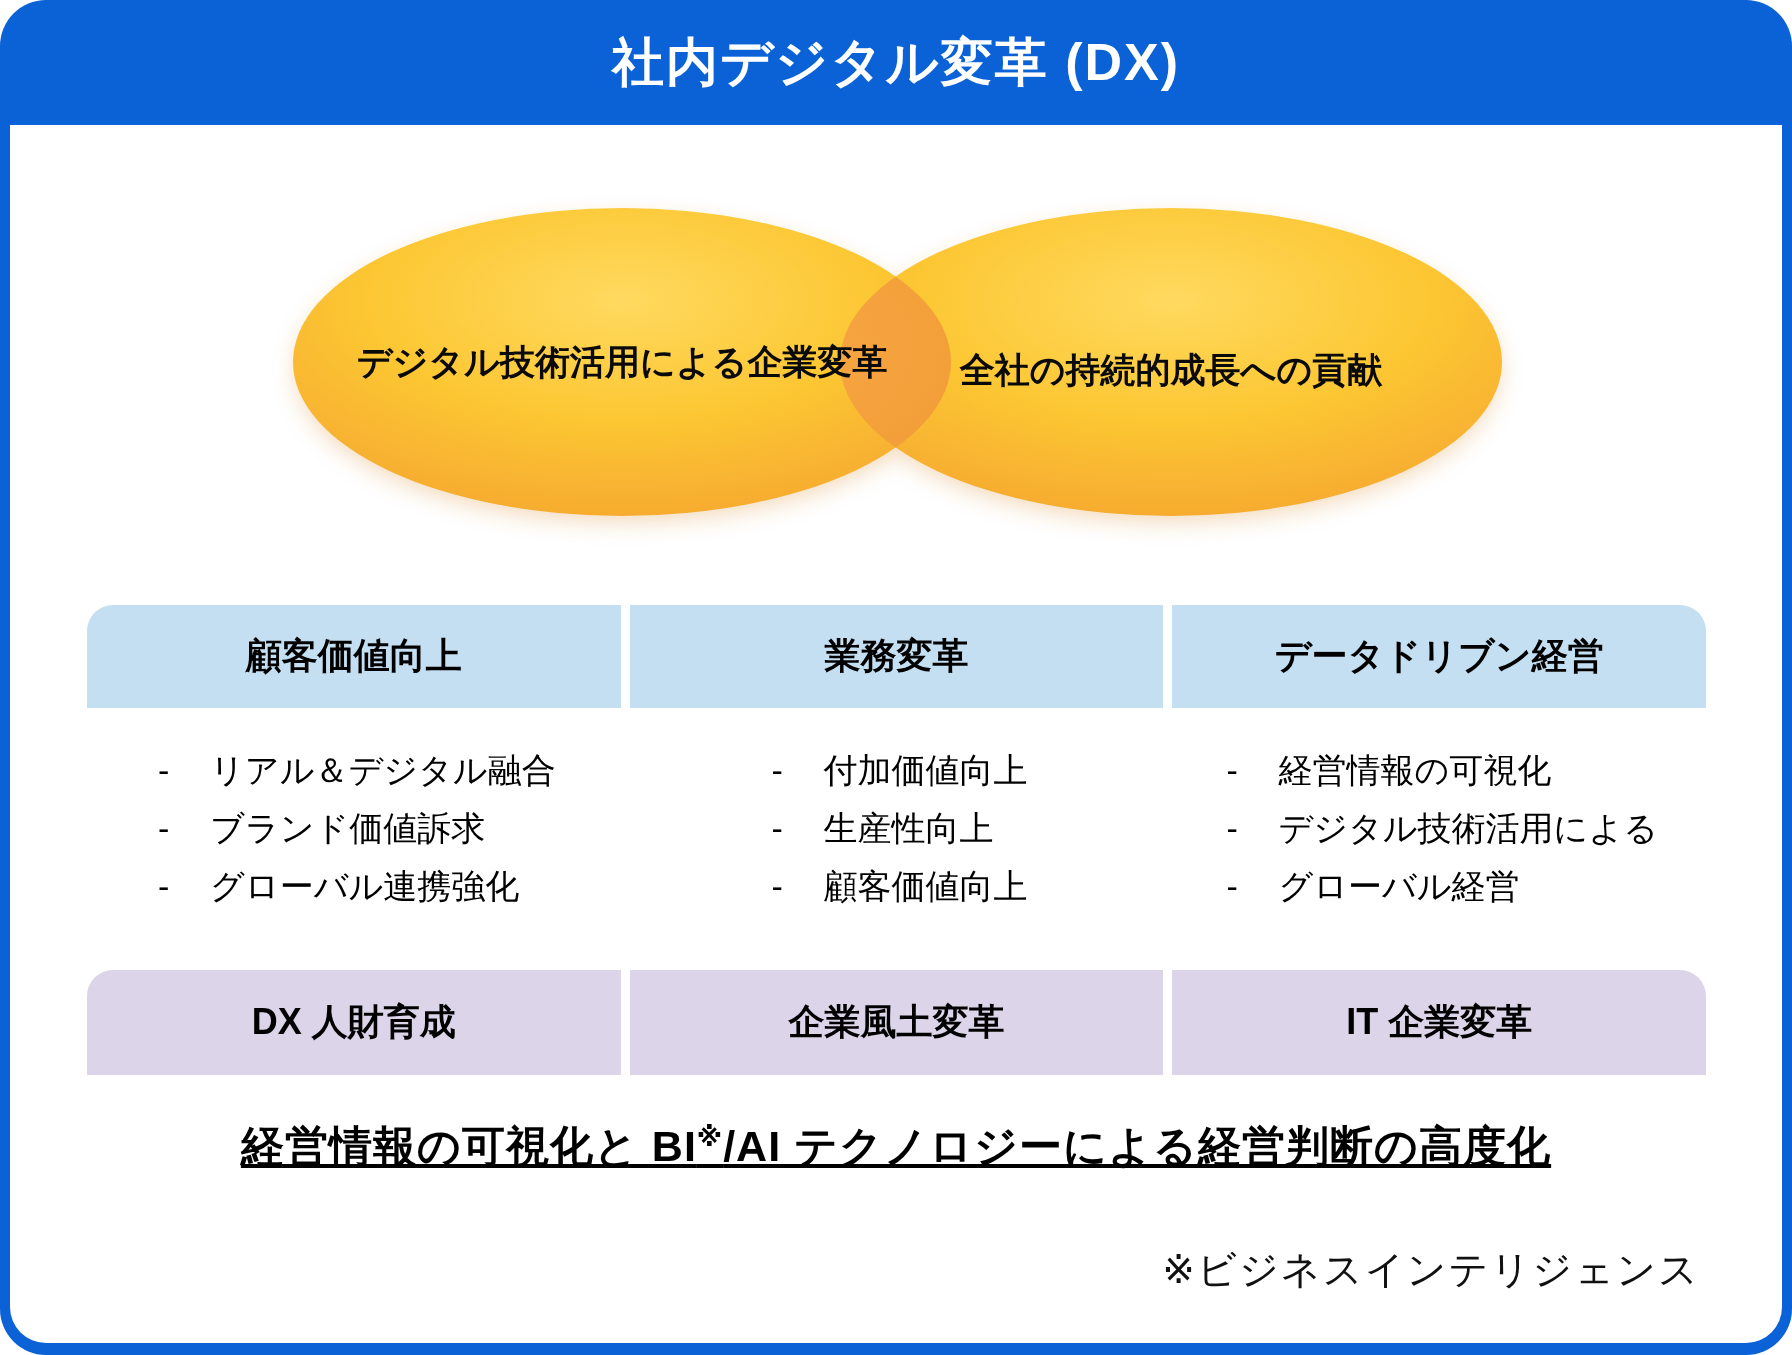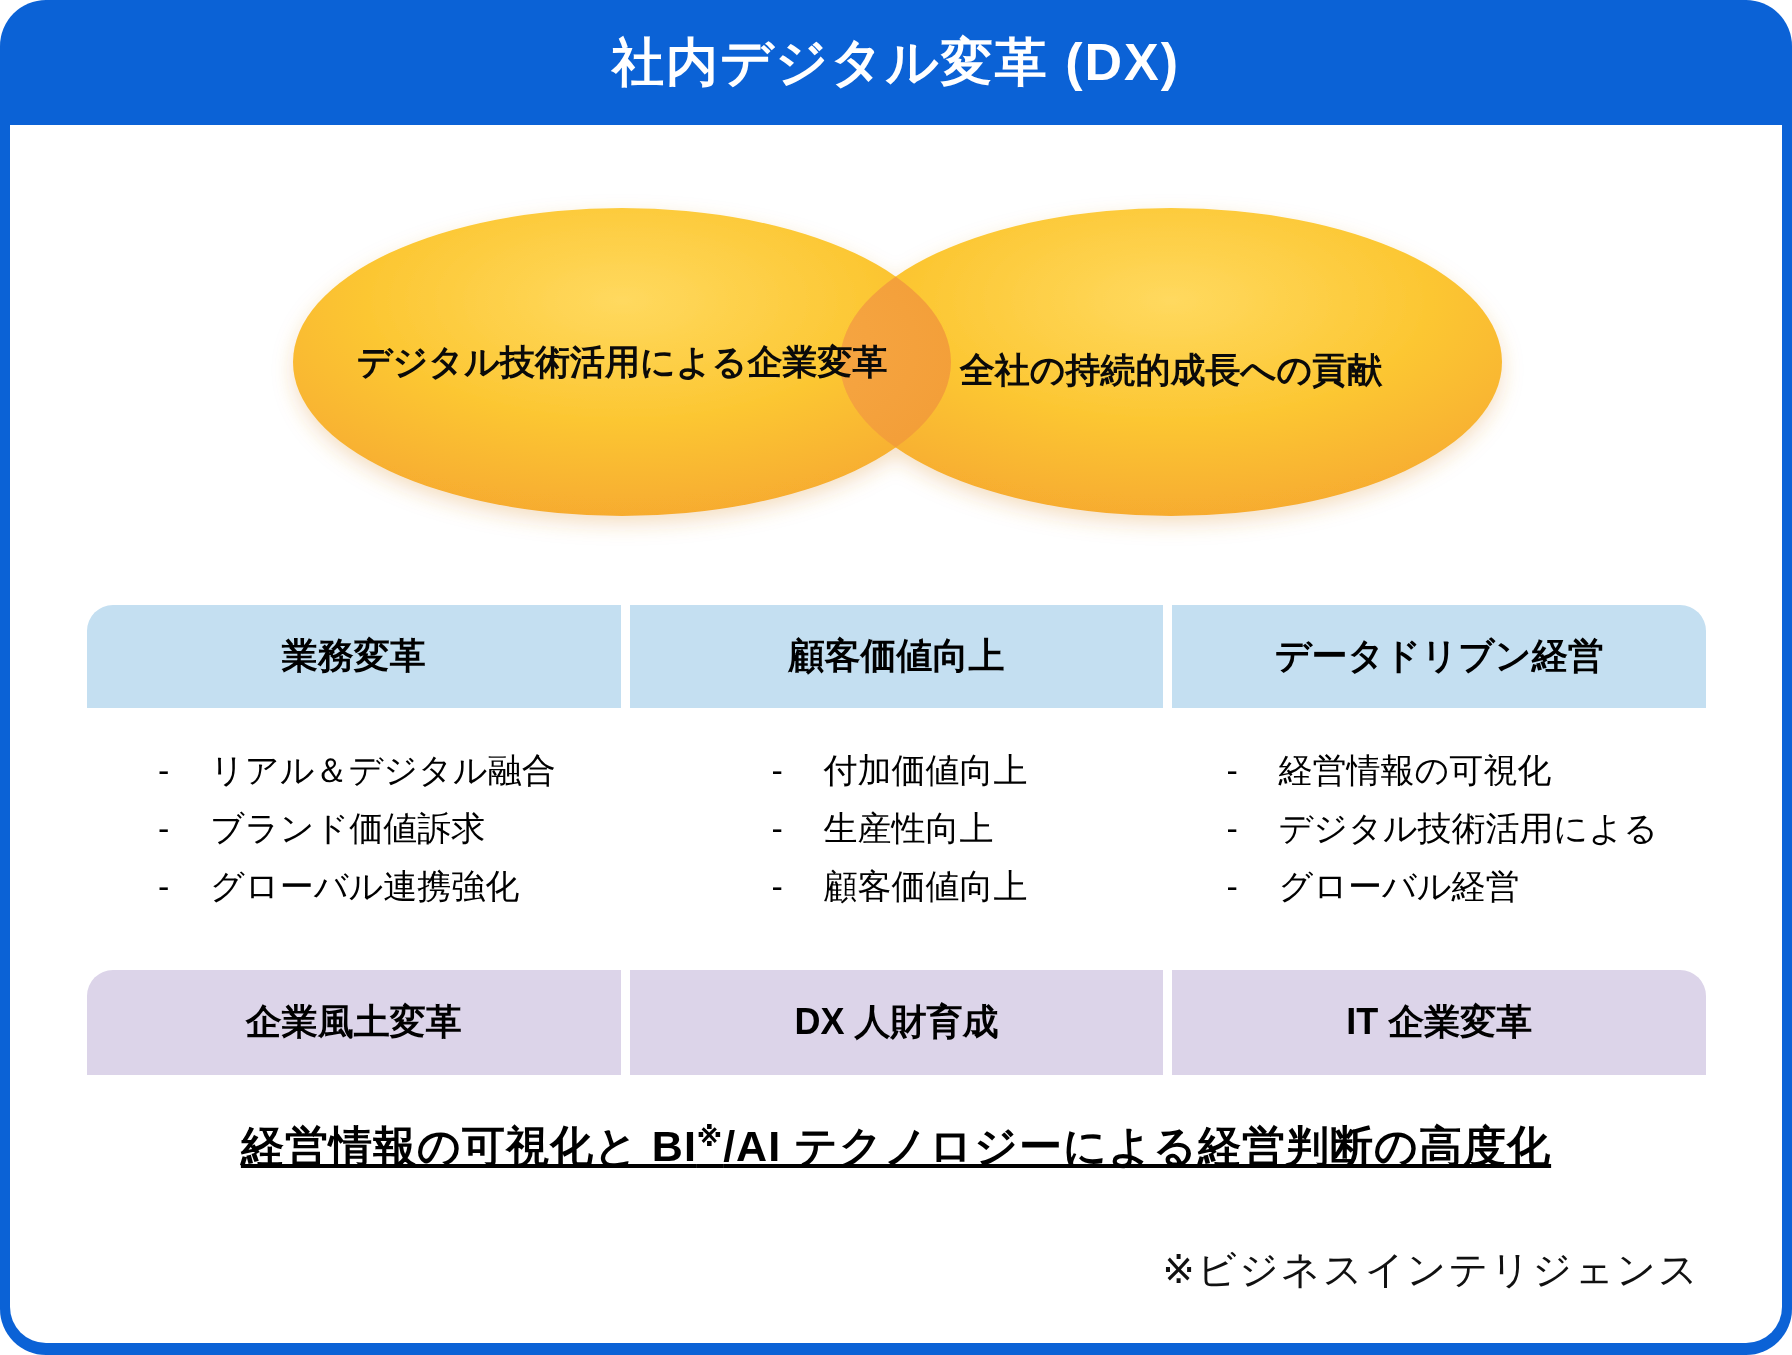--- a/index.html
+++ b/index.html
@@ -88,22 +88,22 @@
   <div class="venn-label left">
     <span>デジタル技術活用による</span>
     <span>企業変革</span>
   </div>
   <div class="venn-label right">
     <span>全社の持続的</span>
     <span>成長への貢献</span>
   </div>
 
   <div class="row headers">
+    <div class="cell blue">顧客価値向上</div>
     <div class="cell blue">業務変革</div>
-    <div class="cell blue">顧客価値向上</div>
     <div class="cell blue">データドリブン経営</div>
   </div>
 
   <div class="lists">
     <div class="list-col">
       <ul class="list">
         <li>
             <span class="dash">-</span>
             <span>リアル＆デジタル融合</span>
           </li>
@@ -145,22 +145,22 @@
           </li>
         <li>
             <span class="dash">-</span>
             <span>グローバル経営</span>
           </li>
       </ul>
     </div>
   </div>
 
   <div class="row footers">
+    <div class="cell purple">DX 人財育成</div>
     <div class="cell purple">企業風土変革</div>
-    <div class="cell purple">DX 人財育成</div>
     <div class="cell purple">IT 企業変革</div>
   </div>
 
   <div class="statement">
     <span>経営情報の可視化と BI</span><sup>※</sup><span>/AI テクノロジーによる経営判断の高度化</span>
   </div>
 
   <div class="footnote">※ビジネスインテリジェンス</div>
 </div>
 

